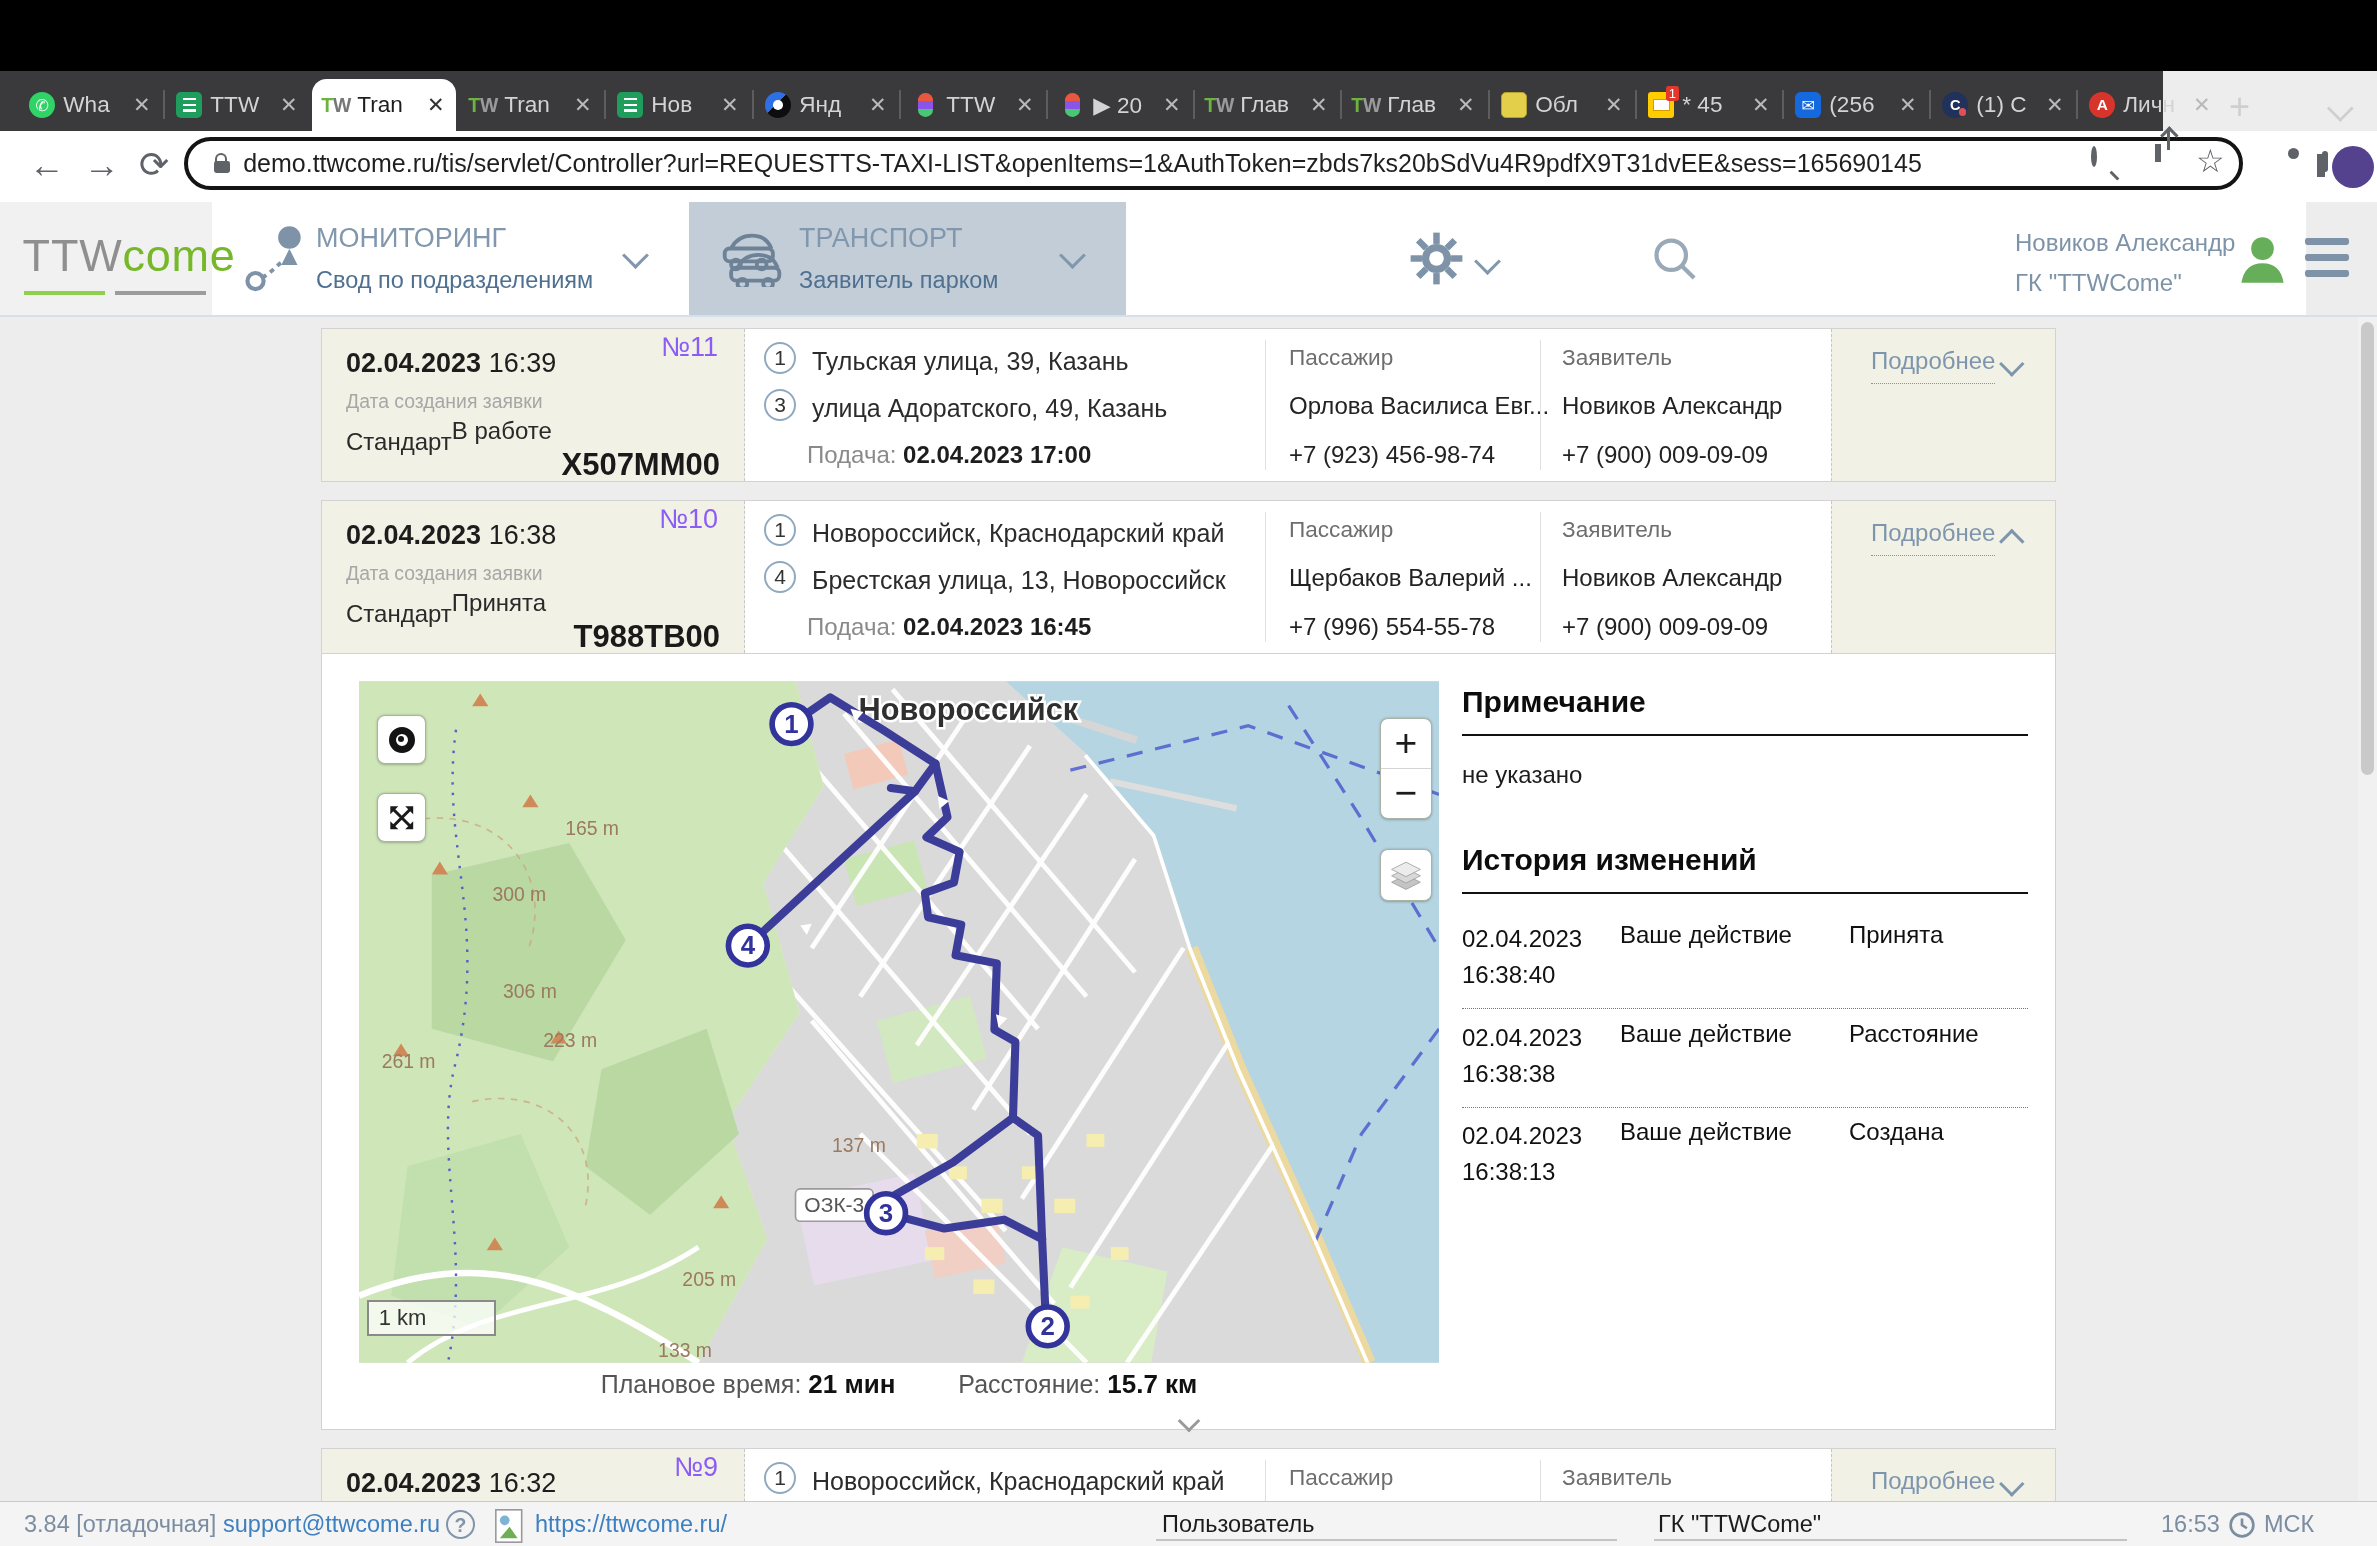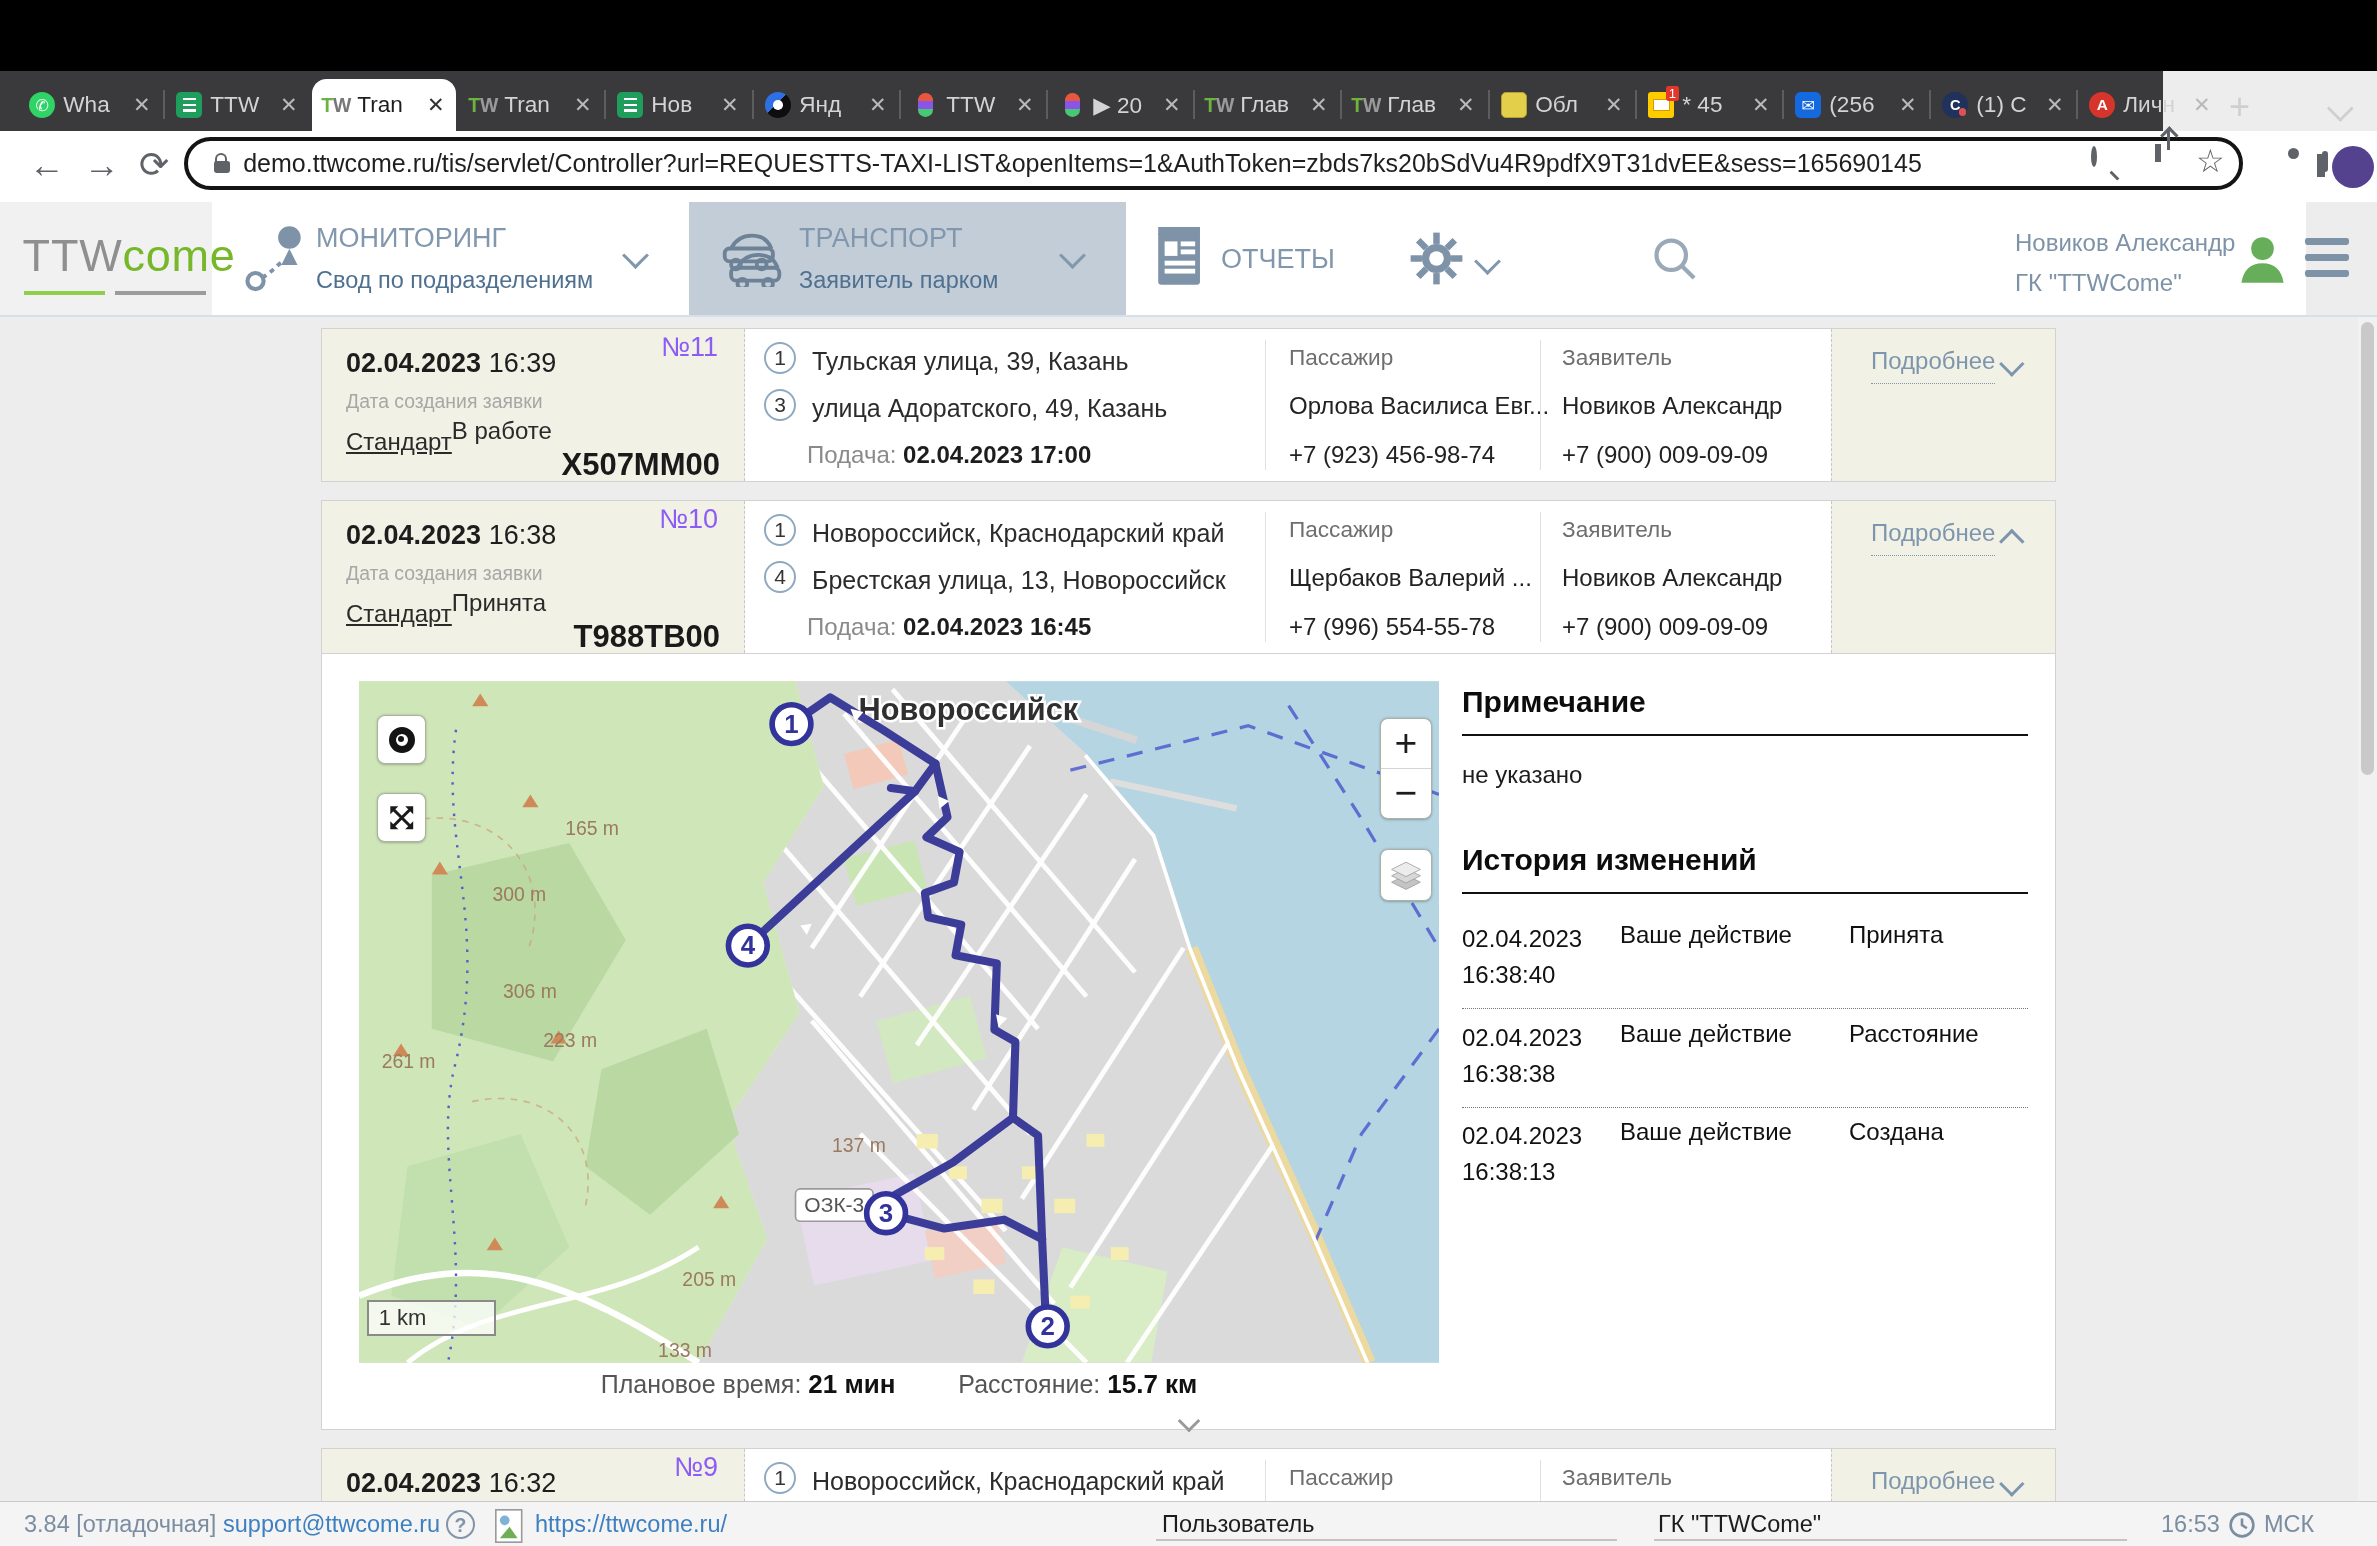--- a/index.html
+++ b/index.html
@@ -97,21 +97,21 @@
   .uname{position:absolute;left:2015px;font-size:24px;color:#7e93a8;white-space:nowrap;}
   .burgerbar{position:absolute;left:2305px;width:44px;height:7.3px;border-radius:2.4px;background:#7e93a8;}
 
   
   .card{position:absolute;left:321px;width:1735px;background:#fff;border:0.8px solid #d2d2d2;box-sizing:border-box;}
   .cellL{position:absolute;left:0;top:0;bottom:0;width:422px;background:#f2f1e5;border-right:0.8px dashed #c6c6c6;}
   .cdate{position:absolute;left:24px;top:19.4px;font-size:27px;color:#1d1d1d;}
   .cdate b{font-weight:bold;}
   .cnum{position:absolute;left:291px;top:3px;width:105px;text-align:right;font-size:27px;color:#8b5cf6;}
   .csub{position:absolute;left:24px;top:61px;font-size:19.4px;color:#a7a7a7;}
-  .ctariff{position:absolute;left:24px;top:99px;font-size:24px;color:#2a2a2a;text-decoration:underline;}
+  .ctariff{position:absolute;left:24px;top:99px;font-size:24px;color:#2a2a2a;}
   .cstatus{display:inline-block;transform:translateY(-11.3px);}
   .cplate{position:absolute;left:202px;top:118px;width:196px;text-align:right;font-size:31px;font-weight:bold;color:#1a1a1a;}
   .ptcirc{position:absolute;left:442px;width:32px;height:32px;border:2.4px solid #8fa9c0;border-radius:50%;
       font-size:21px;color:#333;display:flex;align-items:center;justify-content:center;box-sizing:border-box;background:#fff;}
   .ptaddr{position:absolute;left:490px;font-size:25px;color:#2b2b2b;white-space:nowrap;}
   .supply{position:absolute;left:485px;font-size:24px;color:#8a8a8a;white-space:nowrap;}
   .supply b{color:#1d1d1d;font-weight:bold;}
   .vsep{position:absolute;top:11.3px;bottom:11.3px;width:0.8px;background:#e0e0e0;}
   .collabel{position:absolute;font-size:22.6px;color:#6e6e6e;white-space:nowrap;}
   .colval{position:absolute;font-size:24px;color:#222;white-space:nowrap;}
@@ -314,32 +314,20 @@
             <rect x="8" y="26" width="30" height="8" rx="3"></rect>
           <circle cx="15" cy="36" r="3"></circle>
             <circle cx="31" cy="36" r="3"></circle>
         </g>
       </svg>
       <span class="navtitle" style="left:110px;top:21px">ТРАНСПОРТ</span>
       <span class="navsub" style="left:110px;top:65px">Заявитель парком</span>
       <span class="chev" style="left:374px;top:44px"></span>
     </div>
 
-    <div class="navitem" style="left:1126px;width:243px">
-      <svg class="hicon" style="left:29px;top:22.6px" width="53" height="65" viewBox="0 0 33 40">
-        <rect x="2" y="4" width="26" height="33" rx="2" fill="#7e93a8"></rect>
-        <rect x="2" y="1" width="26" height="5" fill="#7e93a8"></rect>
-        <rect x="6" y="10" width="8" height="9" fill="#fff"></rect>
-          <rect x="16" y="10" width="9" height="3" fill="#fff"></rect>
-        <rect x="16" y="15" width="9" height="3" fill="#fff"></rect>
-          <rect x="6" y="22" width="19" height="3" fill="#fff"></rect>
-        <rect x="6" y="27" width="19" height="3" fill="#fff"></rect>
-      </svg>
-      <span class="navtitle" style="left:95px;top:42px">ОТЧЕТЫ</span>
-    </div>
 
     <svg class="hicon" style="left:1409px;top:29px" width="55" height="55" viewBox="0 0 34 34">
       <g fill="#7e93a8">
         <circle cx="17" cy="17" r="9"></circle>
         <g>
             <rect x="15" y="1" width="4" height="7"></rect>
             <rect x="15" y="26" width="4" height="7"></rect>
            <rect x="1" y="15" width="7" height="4"></rect>
             <rect x="26" y="15" width="7" height="4"></rect>
            <rect x="15" y="1" width="4" height="7" transform="rotate(45 17 17)"></rect>

